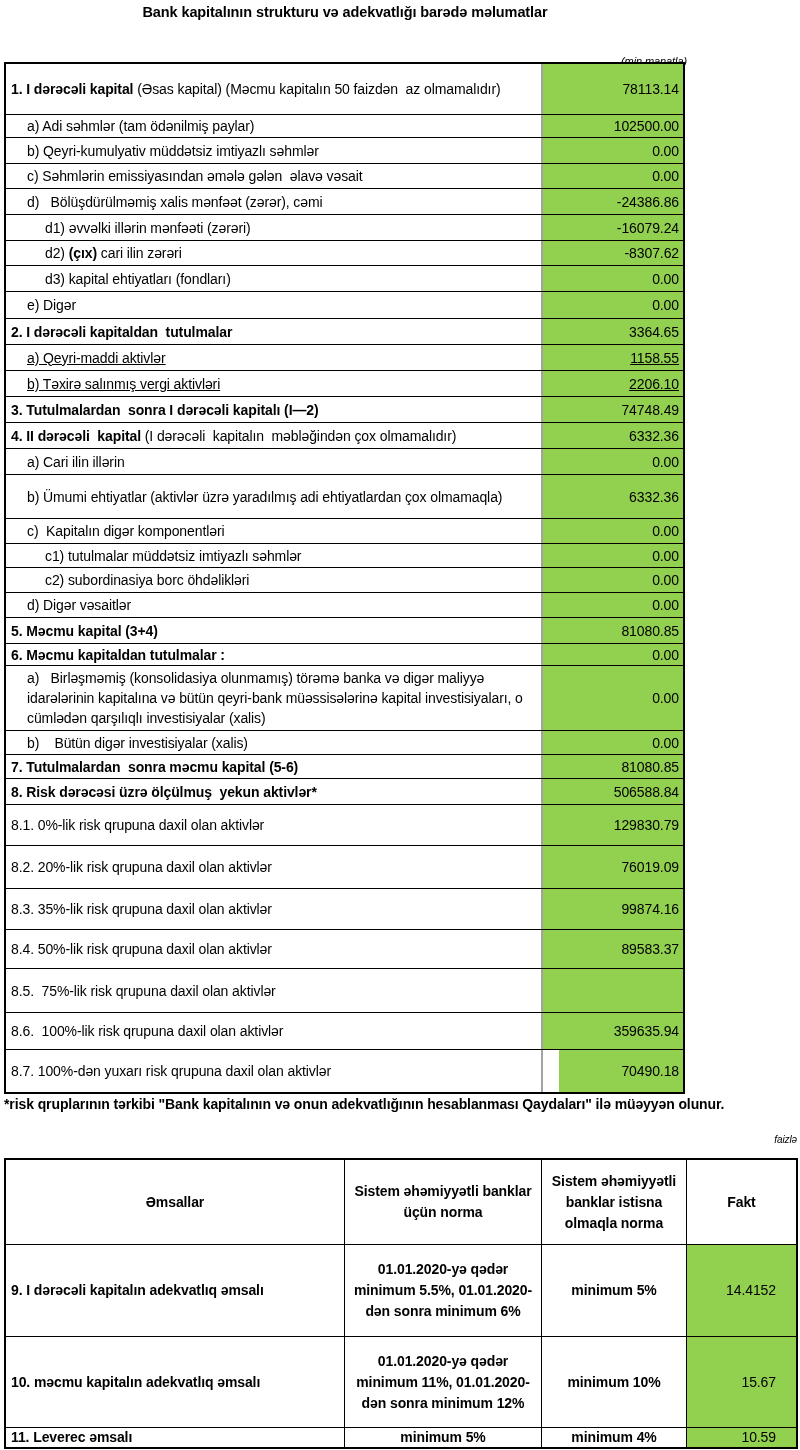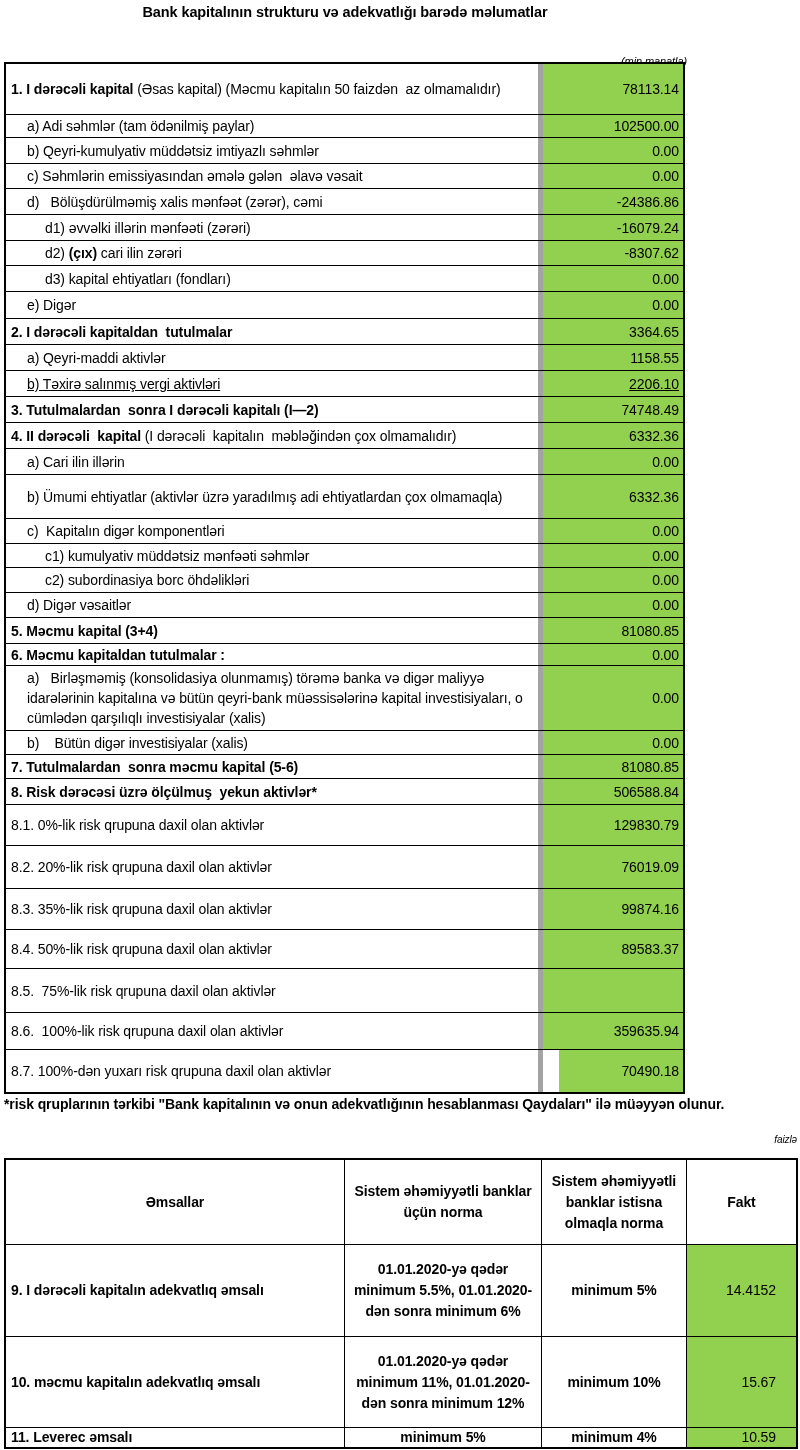--- a/index.html
+++ b/index.html
@@ -9,21 +9,21 @@
 
   .abs { position:absolute; }
 
   .page-title { top:4px; left:0; width:690px; text-align:center; font-weight:bold; font-size:14.5px; }
   .unit-note  { top:39px; left:12px; width:681px; text-align:right; padding-right:6px; font-style:italic; font-size:11px;margin-top:16px; }
 
   
   .t1 { top:62px; left:4px; width:681px; border:2px solid #000; background:#fff; }
   .t1row { display:flex; border-bottom:1px solid #000; }
   .t1row:last-child { border-bottom:none; }
-  .lbl { width:537px; border-right:5px solid #a3a3a3; display:flex; align-items:center;
+  .lbl { width:537px; border-right:2px solid #a3a3a3; display:flex; align-items:center;
          line-height:20px; padding-right:4px; }
   .seg { white-space:pre-wrap; }
   .b   { font-weight:bold; }
   .ind0 .lbl { padding-left:5px; }
   .ind1 .lbl { padding-left:21px; }
   .ind2 .lbl { padding-left:39px; }
   .val { flex:1; background:var(--value-fill,#92D050); display:flex; align-items:center;
          justify-content:flex-end; padding-right:4px; }
 
   
@@ -123,21 +123,21 @@
       <div class="val">0.00</div>
     </div>
     <div class="t1row ind0" style="height: 26px;">
       <div class="lbl">
         <span class="seg"></span>
         <span class="seg b">2. I dərəcəli kapitaldan  tutulmalar</span>
         <span class="seg"></span>
       </div>
       <div class="val">3364.65</div>
     </div>
-    <div class="t1row ind1" style="height: 26px;">
+    <div class="t1row ind1" style="height: 26px; text-decoration: underline;">
       <div class="lbl">
         <span class="seg"></span>
         <span class="seg b"></span>
         <span class="seg">a) Qeyri-maddi aktivlər</span>
       </div>
       <div class="val">1158.55</div>
     </div>
     <div class="t1row ind1" style="height: 26px; text-decoration: underline;">
       <div class="lbl">
         <span class="seg"></span>
@@ -183,21 +183,21 @@
         <span class="seg"></span>
         <span class="seg b"></span>
         <span class="seg">c)  Kapitalın digər komponentləri</span>
       </div>
       <div class="val">0.00</div>
     </div>
     <div class="t1row ind2" style="height: 24px;">
       <div class="lbl">
         <span class="seg"></span>
         <span class="seg b"></span>
-        <span class="seg">c1) kumulyativ müddətsiz mənfəəti səhmlər</span>
+        <span class="seg">c1) tutulmalar müddətsiz imtiyazlı səhmlər</span>
       </div>
       <div class="val">0.00</div>
     </div>
     <div class="t1row ind2" style="height: 25px;">
       <div class="lbl">
         <span class="seg"></span>
         <span class="seg b"></span>
         <span class="seg">c2) subordinasiya borc öhdəlikləri</span>
       </div>
       <div class="val">0.00</div>

